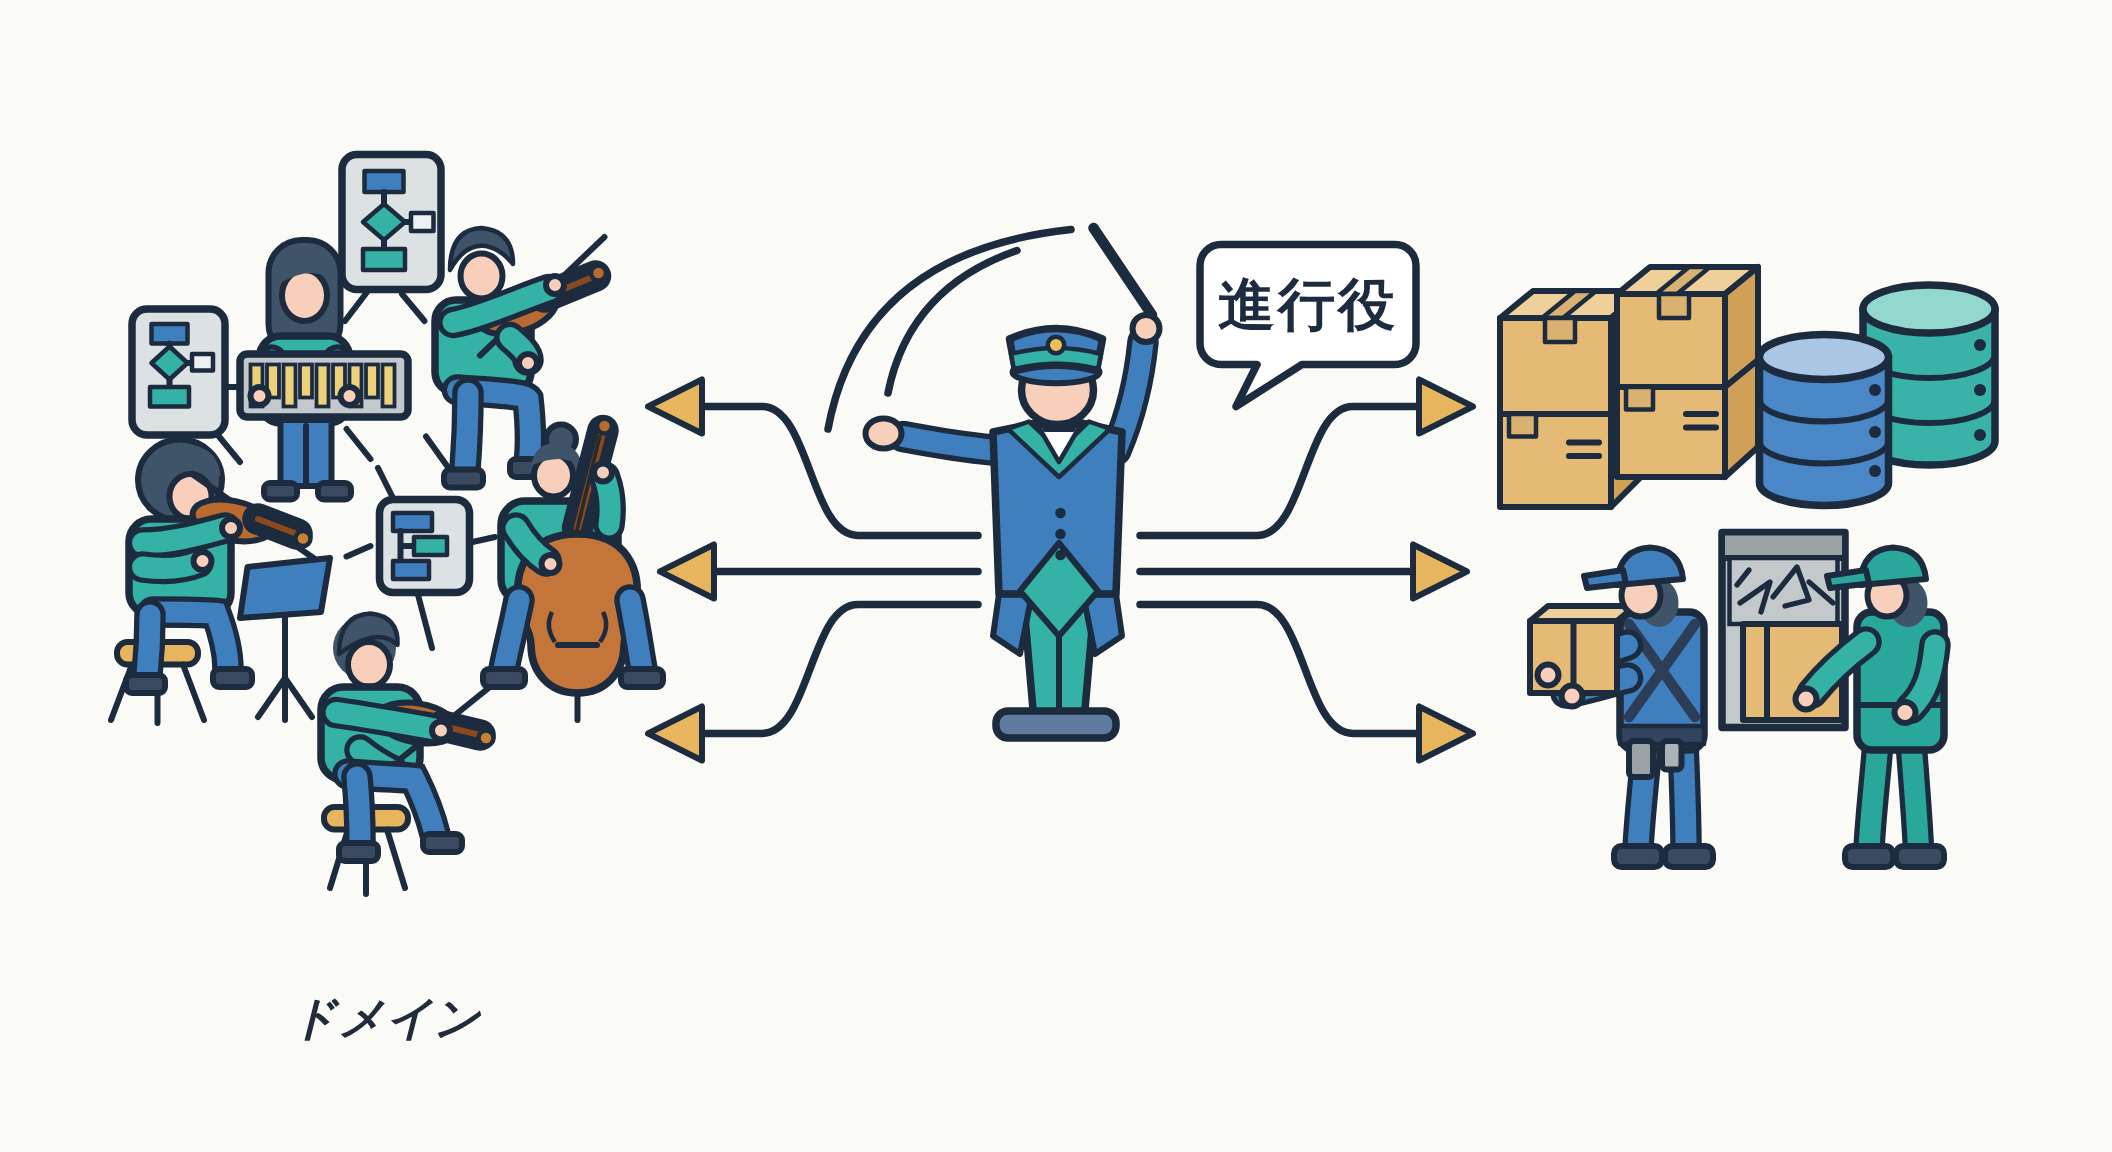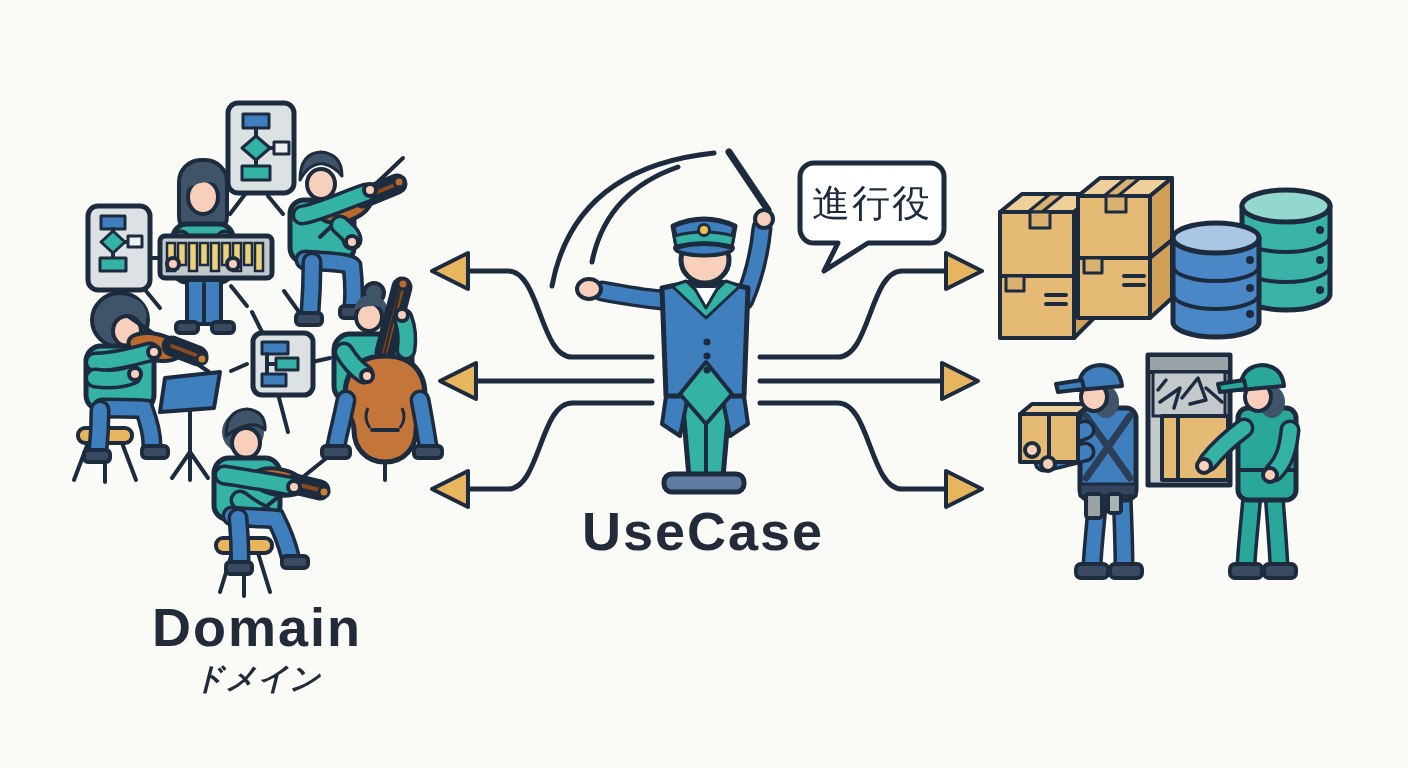--- a/index.html
+++ b/index.html
@@ -28,21 +28,21 @@
   .label-en{position:absolute;text-align:center;color:#212b3a;font-weight:700;
             letter-spacing:2px;}
   .label-ja{position:absolute;text-align:center;color:#212b3a;font-weight:700;}
   .lbl-domain{left:97px;top:596px;width:320px;font-size:54px;}
   .lbl-domain-ja{left:97px;top:658px;width:320px;font-size:31px;font-style:italic;}
   .lbl-usecase{left:523px;top:500px;width:360px;font-size:54px;}
   .lbl-repository{left:950px;top:596px;width:420px;font-size:54px;}
   .lbl-repository-ja{left:950px;top:658px;width:420px;font-size:31px;}
   .bubble-text{position:absolute;left:800px;top:163px;width:144px;height:80px;
                display:flex;align-items:center;justify-content:center;
-               font-size:38px;font-weight:400;color:#1d2b3f;letter-spacing:2px;}
+               font-size:38px;font-weight:700;color:#1d2b3f;letter-spacing:2px;}
 </style>
 </head>
 <body>
 
 <div class="stage">
 
 <svg width="1408" height="768" viewBox="0 0 1408 768">
 
   <g>
     <path class="st w5 nf" d="M652,357 H572 C540,357 540,271 508,271 H466"></path>
@@ -410,18 +410,16 @@
       <ellipse class="fHair" cx="1272" cy="402" rx="13" ry="16"></ellipse>
       <ellipse class="st w4 fSkin" cx="1258" cy="397" rx="13" ry="14"></ellipse>
       <g>
         <path class="st w4 fTeal2" d="M1240,388 Q1242,366 1262,365 Q1282,366 1284,386 L1240,390 Z"></path>
         <polygon class="st w4 fTeal2" points="1218,384 1244,380 1246,389 1220,392"></polygon>
       </g>
     </g>
   </g>
 </svg>
 
-<div class="label-en lbl-domain">Domain</div>
 <div class="label-ja lbl-domain-ja">ドメイン</div>
-<div class="label-en lbl-usecase">UseCase</div>
 <div class="bubble-text">進行役</div>
 
 </div>
 
 </body></html>

